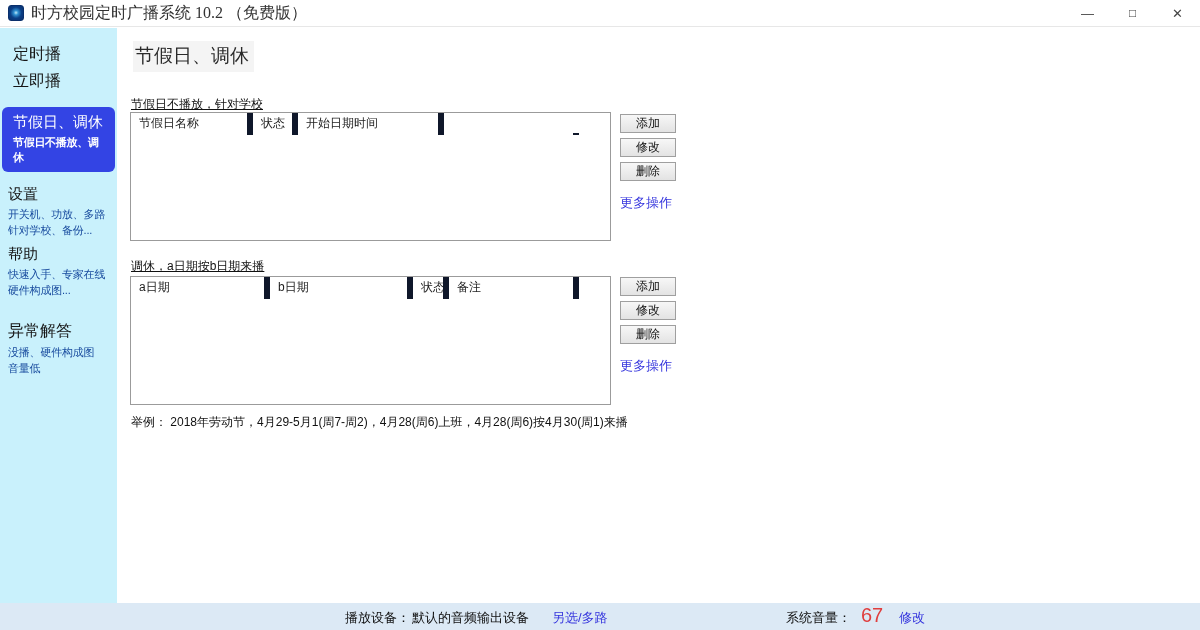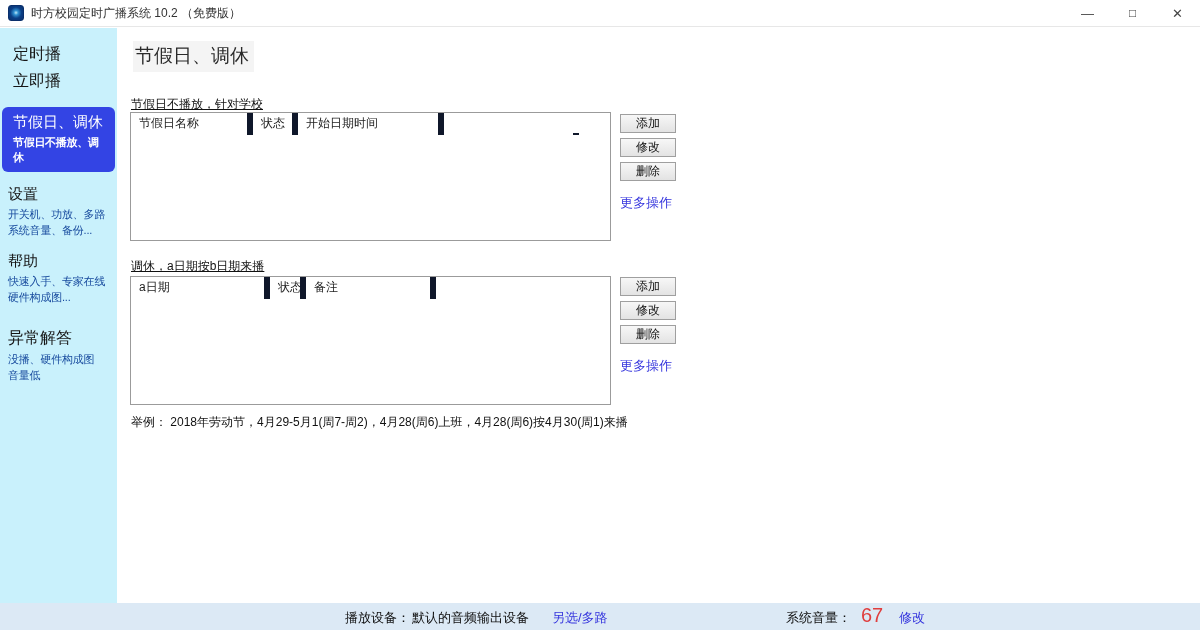--- a/index.html
+++ b/index.html
@@ -12,21 +12,21 @@
   .titlebar {
     position:absolute; top:0; left:0; width:1200px; height:27px;
     background:#ffffff; border-bottom:1px solid #e7e7e7;
     display:flex; align-items:center;
   }
   .app-icon {
     width:16px; height:16px; margin-left:8px; border-radius:3px; flex:0 0 auto;
     background:radial-gradient(circle at 50% 48%, #bfe9f7 0%, #2f8fd0 22%, #0b3f86 55%, #0a2f6b 100%);
     border:1px solid #0a2f6b;
   }
-  .title-text { font-size:12px; color:#333; margin-left:7px; }
+  .title-text { font-size:16px; color:#333; margin-left:7px;font-family:Liberation Serif, serif; }
   .win-controls { margin-left:auto; display:flex; height:27px; }
   .win-btn {
     width:45px; height:27px; display:flex; align-items:center; justify-content:center;
     font-size:13px; color:#444; cursor:default;
   }
   .win-btn.maxi { font-size:12px; }
   
   .sidebar {
     position:absolute; top:28px; left:0; width:117px; height:575px;
     background:#c9f1fc;
@@ -38,21 +38,21 @@
     padding:6px 6px 7px 11px; color:#ffffff; cursor:default;
   }
   .side-selected .sel-title { font-size:15px; }
   .side-selected .sel-sub { font-size:11px; font-weight:bold; margin-top:3px; letter-spacing:-0.3px; }
   .side-group { margin:13px 4px 0 5px; cursor:default; }
   .side-group .grp-title { font-size:15px; color:#161616; margin-left:3px; }
   .side-group .grp-sub {
     font-size:11px; color:#16499d; margin:3px 0 0 3px;
     line-height:1.45; white-space:pre-line; letter-spacing:-0.2px;
   }
-  .side-group.help { margin-top:13px; }
+  .side-group.help { margin-top:6px; }
   .side-group.faq  { margin-top:22px; }
   .side-group.faq .grp-title { font-size:16px; }
   
   .page-title {
     position:absolute; left:133px; top:41px; font-size:19px; color:#2a2a2a;
     background:#f4f4f4; padding:2px 5px 3px 2px;
   }
   .sec-label { position:absolute; font-size:12px; color:#111;text-decoration:underline; }
   .sec1-label { left:131px; top:96px; }
   .sec2-label { left:131px; top:258px; }
@@ -114,21 +114,21 @@
   <div class="side-item-big second">立即播</div>
 
   <div class="side-selected">
     <div class="sel-title">节假日、调休</div>
     <div class="sel-sub">节假日不播放、调休</div>
   </div>
 
   <div class="side-group">
     <div class="grp-title">设置</div>
     <div class="grp-sub">开关机、功放、多路
-系统音量、备份...</div>
+针对学校、备份...</div>
   </div>
 
   <div class="side-group help">
     <div class="grp-title">帮助</div>
     <div class="grp-sub">快速入手、专家在线
 硬件构成图...</div>
   </div>
 
   <div class="side-group faq">
     <div class="grp-title">异常解答</div>
@@ -157,20 +157,21 @@
   <button class="push-btn">修改</button>
   <button class="push-btn">删除</button>
   <span class="more-link">更多操作</span>
 </div>
 
 <div class="sec-label sec2-label">调休，a日期按b日期来播</div>
 
 <div class="lv-table table2">
   <div class="lv-header">
     <div class="lv-th t2-c0">a日期</div>
+    <div class="lv-th t2-c1">b日期</div>
     <div class="lv-th t2-c2">状态</div>
     <div class="lv-th t2-c3">备注</div>
     <div class="lv-th filler"></div>
   </div>
   <div class="lv-body"></div>
 </div>
 
 <div class="btn-col btn-col2">
   <button class="push-btn">添加</button>
   <button class="push-btn">修改</button>

